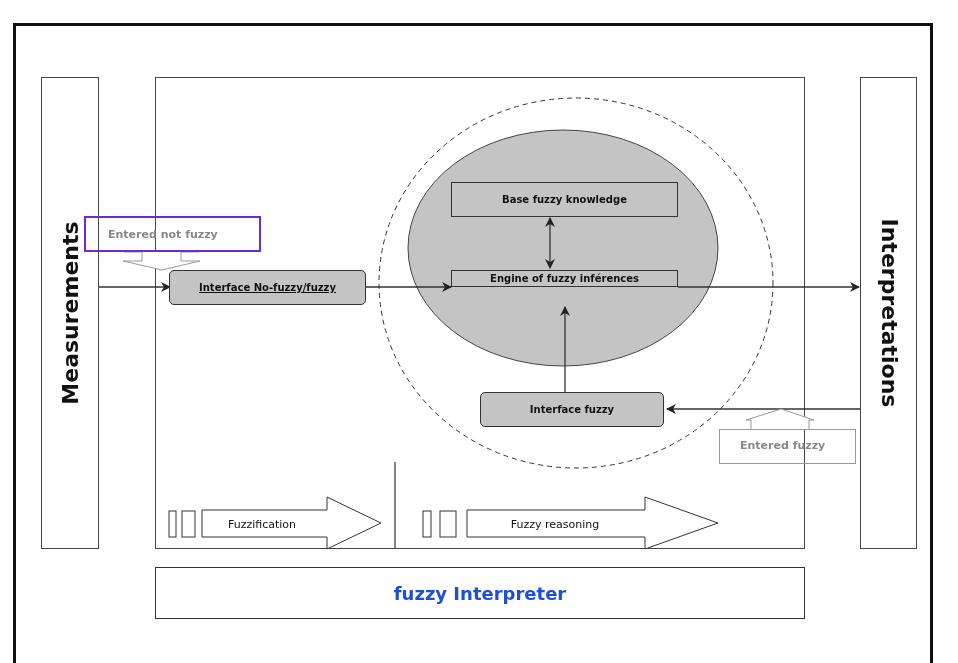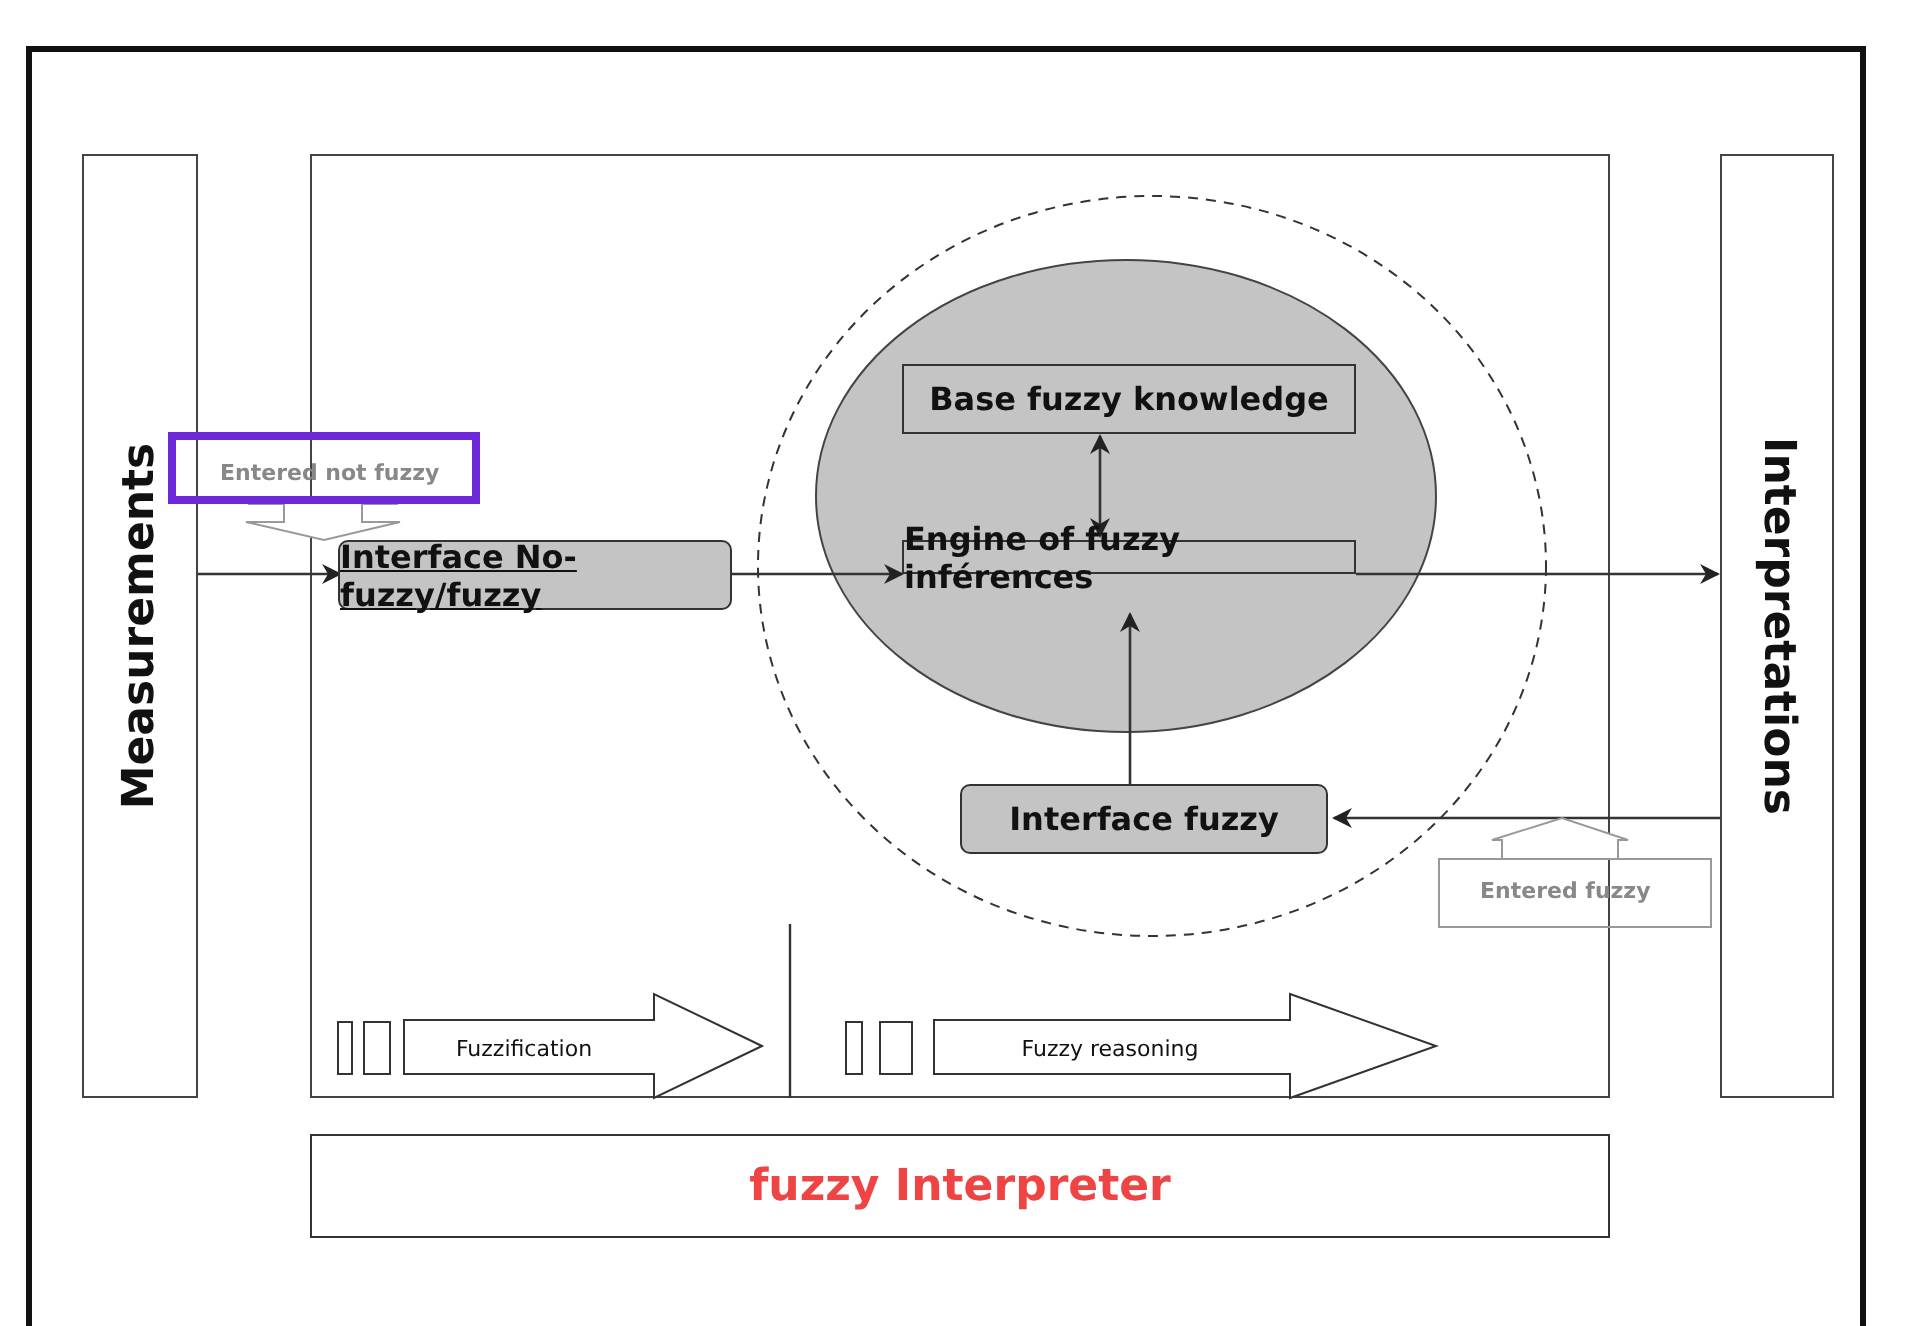--- a/index.html
+++ b/index.html
@@ -6,28 +6,28 @@
   body { width: 958px; height: 663px; position: relative; overflow: hidden;
          font-family: "DejaVu Sans", sans-serif; }
   .abs { position: absolute; box-sizing: border-box; }
   .frame { left: 13px; top: 23px; width: 920px; height: 660px; border: 3px solid #111; border-bottom: none; }
   .panel { border: 1.5px solid #444; background: #fff; }
   .vlabel { position: absolute; left: 50%; top: 50%; white-space: nowrap;
             font-weight: bold; font-size: 22px; color: #111; }
   .lbl-meas { transform: translate(-50%, -50%) rotate(-90deg); }
   .lbl-interp { transform: translate(-50%, -50%) rotate(90deg); }
   .node { display: flex; align-items: center; justify-content: center;
-          font-family: "DejaVu Sans", sans-serif; font-weight: bold; font-size: 16px;
+          font-family: "DejaVu Sans", sans-serif; font-weight: bold; font-size: 10px;
           color: #111; background: #c4c4c4; border: 1.5px solid #333; }
   .rounded { border-radius: 5px; }
   .callout-text { font-family: "DejaVu Sans", sans-serif; font-weight: bold; font-size: 11px;
                   color: #888; position: absolute; white-space: nowrap; }
   .banner { left: 155px; top: 567px; width: 650px; height: 52px; border: 1.5px solid #333;
             display: flex; align-items: center; justify-content: center;
-            font-size: 22px; font-weight: bold; color: #ef4444;
+            font-size: 18px; font-weight: bold; color: #1d4ed8;
             font-family: "DejaVu Sans", sans-serif; }
   svg text { font-family: "DejaVu Sans", sans-serif; }
 </style>
 </head>
 <body>
 
 <div class="abs frame"></div>
 
 <div class="abs panel" style="left:41px; top:77px; width:58px; height:472px;">
   <span class="vlabel lbl-meas">Measurements</span>
@@ -73,21 +73,21 @@
   <rect x="182" y="511" width="13" height="26" fill="#fff" stroke="#333" stroke-width="1"></rect>
   <path d="M202,510 L327,510 L327,497 L381,523 L327,549 L327,537 L202,537 Z" fill="#fff" stroke="#333" stroke-width="1"></path>
   <text x="262" y="528" font-size="11" text-anchor="middle" fill="#111">Fuzzification</text>
 
   <rect x="423" y="511" width="8" height="26" fill="#fff" stroke="#333" stroke-width="1"></rect>
   <rect x="440" y="511" width="16" height="26" fill="#fff" stroke="#333" stroke-width="1"></rect>
   <path d="M467,510 L645,510 L645,497 L718,523 L645,549 L645,537 L467,537 Z" fill="#fff" stroke="#333" stroke-width="1"></path>
   <text x="555" y="528" font-size="11" text-anchor="middle" fill="#111">Fuzzy reasoning</text>
 </svg>
 
-<div class="abs" style="left:84px; top:216px; width:156px; height:36px; border:4px solid #6d28d9; background:transparent;">
+<div class="abs" style="left:84px; top:216px; width:177px; height:36px; border:2px solid #6d28d9; background:transparent;">
   <span class="callout-text" style="left:22px; top:10px;">Entered not fuzzy</span>
 </div>
 <div class="abs" style="left:719px; top:429px; width:137px; height:35px; border:1px solid #999; background:transparent;">
   <span class="callout-text" style="left:20px; top:9px;">Entered fuzzy</span>
 </div>
 
 <div class="abs node rounded" style="left:169px; top:270px; width:197px; height:35px;text-decoration:underline;">Interface No-fuzzy/fuzzy</div>
 <div class="abs node" style="left:451px; top:182px; width:227px; height:35px;">Base fuzzy knowledge</div>
 <div class="abs node" style="left:451px; top:270px; width:227px; height:17px;">Engine of fuzzy inférences</div>
 <div class="abs node rounded" style="left:480px; top:392px; width:184px; height:35px;">Interface fuzzy</div>

